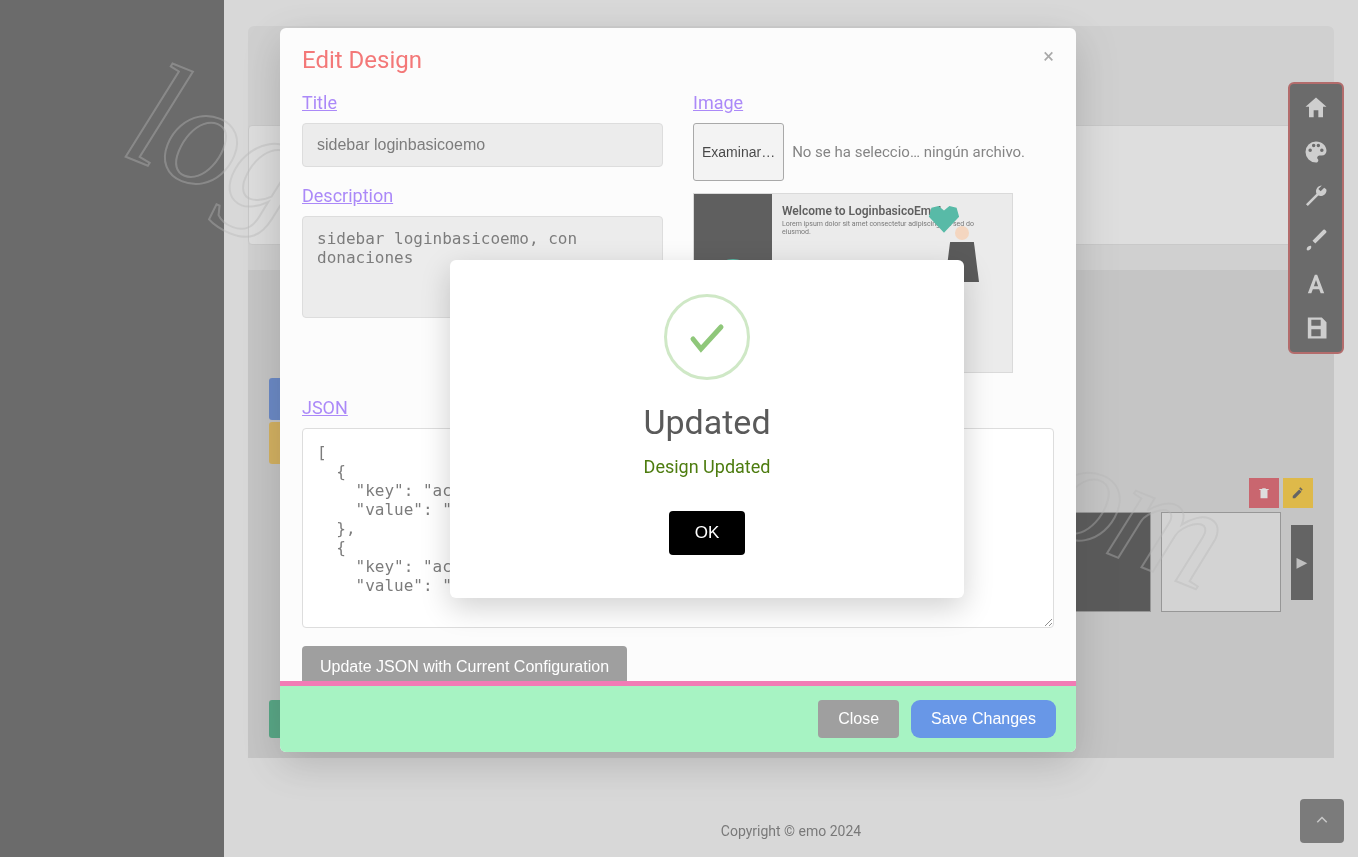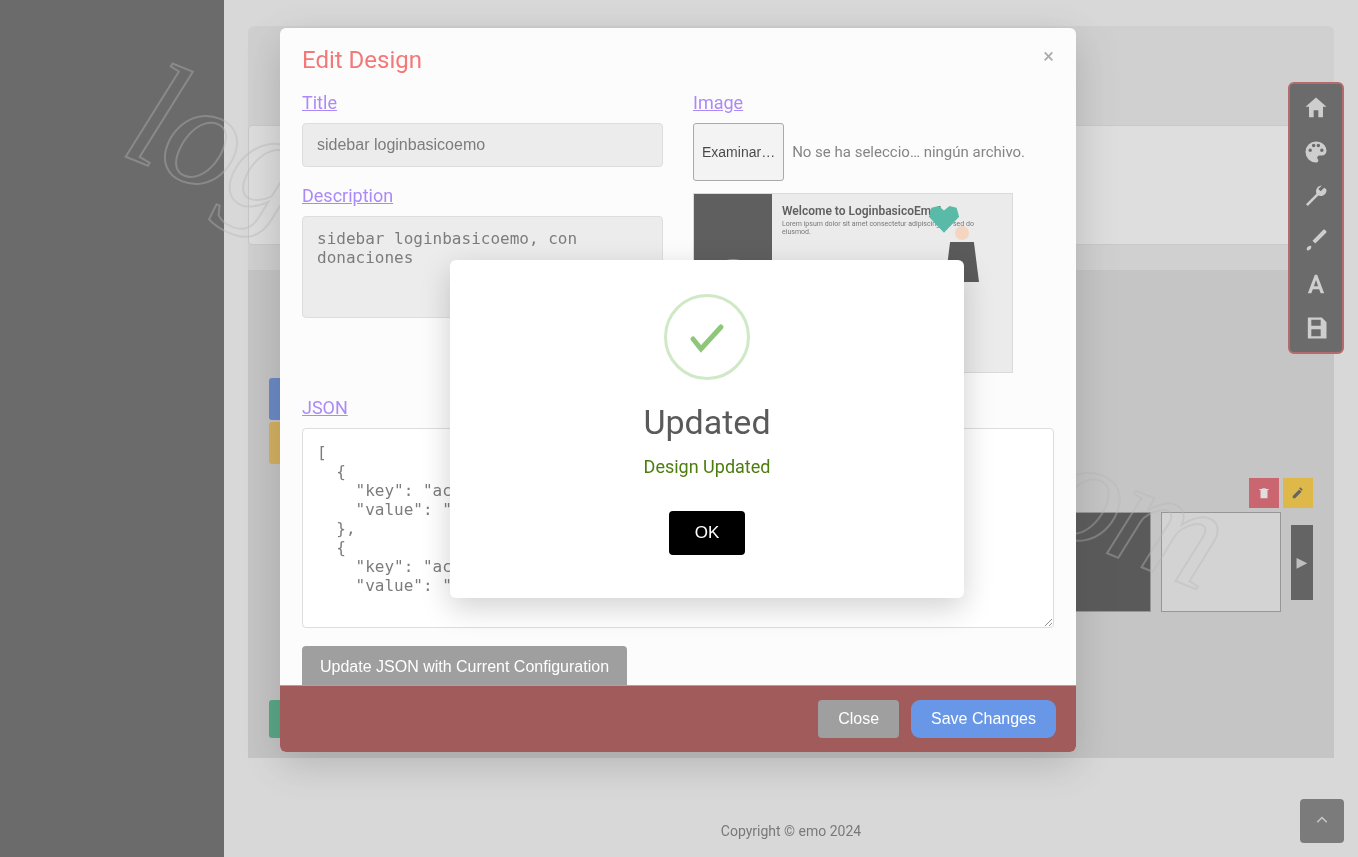--- a/index.html
+++ b/index.html
@@ -127,22 +127,22 @@
     width:100%; height:200px; border:1px solid #d0d0d0; border-radius:4px;
     padding:14px; font-family: ui-monospace, Menlo, monospace; font-size:16px; color:#4a4a4a;
     resize:both; background:#fff; white-space:pre; overflow:auto;
   }
   .update-json-btn {
     margin-top:14px; background:#7a7a7a; color:#fff; border:none; border-radius:4px;
     padding:12px 18px; font-size:16px; cursor:pointer;
   }
 
   .modal-footer {
-    border-top:1px solid #ec4899; padding:14px 20px; display:flex; justify-content:flex-end; gap:12px;
-    background:#7f1d1d; border-radius:0 0 6px 6px;
+    border-top:5px solid #ec4899; padding:14px 20px; display:flex; justify-content:flex-end; gap:12px;
+    background:#86efac; border-radius:0 0 6px 6px;
   }
   .btn { border:none; border-radius:4px; padding:10px 20px; font-size:16px; cursor:pointer; }
   .btn-secondary { background:#7a7a7a; color:#fff; }
   .btn-primary { background:#2f6fde; color:#fff;border-radius:9px; }
 
   
   .backdrop2 { position:absolute; inset:0; background:rgba(255,255,255,0.28); }
   .success-dialog {
     position:absolute; left:422px; top:260px; width:514px; height:338px;
     background:#fff; border-radius:6px; box-shadow:0 10px 30px rgba(0,0,0,0.18);

